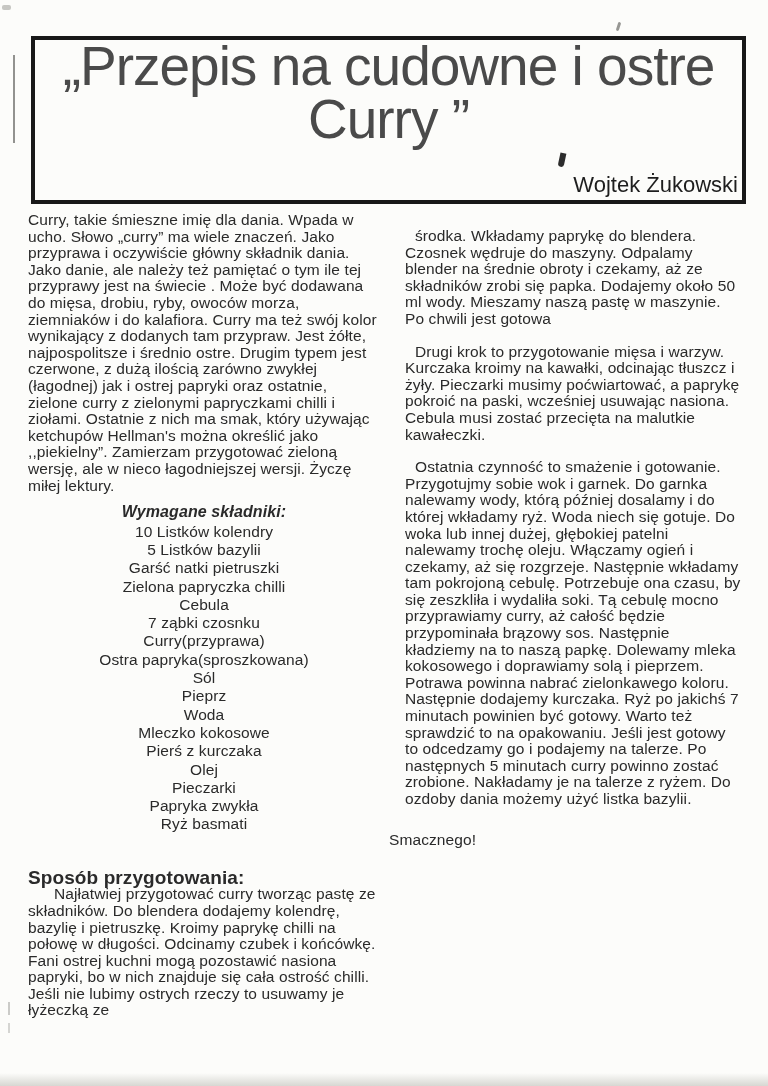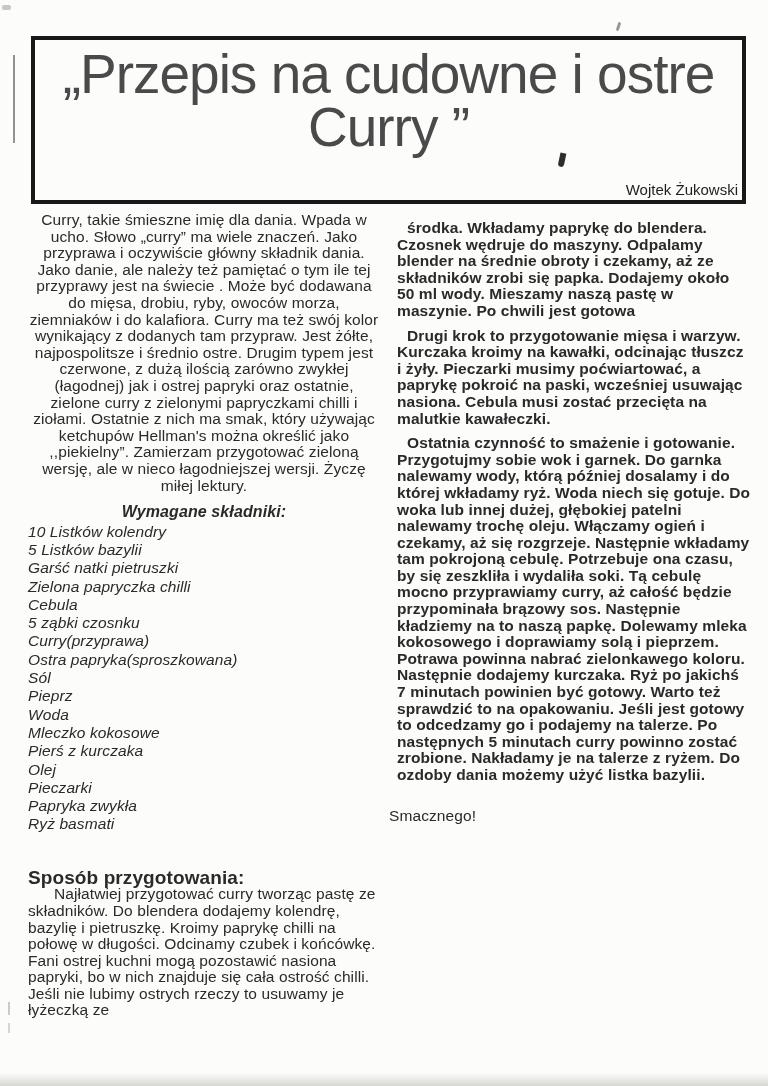--- a/index.html
+++ b/index.html
@@ -32,64 +32,63 @@
     background:linear-gradient(to bottom, rgba(205,205,200,0), #d7d7d2);
   }
   
   .titlebox{
     position:relative;
     box-sizing:border-box;
     margin:36px 22px 0 31px;
     height:168px;
     border:4px solid var(--border_ink);
     display:flex;flex-direction:column;
-    padding-top:8px;
   }
   .titlebox h1{
     margin:0;
     text-align:center;
     font-weight:400;
     font-size:55px;
     line-height:53px;
     letter-spacing:-1px;
     color:var(--title_ink);
   }
   .author{
     position:absolute;
     right:4px;bottom:2px;
-    font-size:15px;
+    font-size:22px;
     color:#1e1e1e;
   }
   
   .columns{
     display:flex;
     padding:8px 9px 0 28px;
     gap:9px;
     font-size:15.5px;
     line-height:16.6px;
     letter-spacing:0.1px;
   }
   .col-left{width:352px;flex:0 0 352px;}
   .col-right{flex:1;min-width:0;}
-  .intro{margin:0;text-align:center;}
+  .intro{margin:0;}
   .ing-head{
     margin:10px 0 2px 0;
     font-size:16px;font-weight:700;
     text-align:center;
     font-style:italic;
   }
-  .ing-list{font-style:italic;}
+  .ing-list{text-align:center;}
   .ing-item{line-height:18.3px;}
   .prep-head{
     margin:36px 0 0 0;
     font-size:19px;font-weight:700;
     text-align:left;
   }
   .prep-body{margin:0;text-indent:26px;}
-  .bodyp{margin:8px;text-indent:10px;font-weight:bold;}
+  .bodyp{margin:16px;text-indent:10px;}
   .closing{margin:24px 0 14px 0;}
 </style>
 </head>
 <body>
 
 <div class="page">
 
   <div class="artifact a-topleft"></div>
   <div class="artifact a-topright"></div>
   <div class="artifact a-leftline"></div>
@@ -106,21 +105,21 @@
 
     <div class="col-left">
       <p class="intro">Curry, takie śmieszne imię dla dania. Wpada w ucho. Słowo „curry” ma wiele znaczeń. Jako przyprawa i oczywiście główny składnik dania. Jako danie, ale należy też pamiętać o tym ile tej przyprawy jest na świecie . Może być dodawana do mięsa, drobiu, ryby, owoców morza, ziemniaków i do kalafiora. Curry ma też swój kolor wynikający z dodanych tam przypraw. Jest żółte, najpospolitsze i średnio ostre. Drugim typem jest czerwone, z dużą ilością zarówno zwykłej (łagodnej) jak i ostrej papryki oraz ostatnie, zielone curry z zielonymi papryczkami chilli i ziołami. Ostatnie z nich ma smak, który używając ketchupów Hellman's można określić jako ,,piekielny”. Zamierzam przygotować zieloną wersję, ale w nieco łagodniejszej wersji. Życzę miłej lektury.</p>
       <h2 class="ing-head">Wymagane składniki:</h2>
       <div class="ing-list">
           <div class="ing-item">10 Listków kolendry</div>
           <div class="ing-item">5 Listków bazylii</div>
           <div class="ing-item">Garść natki pietruszki</div>
           <div class="ing-item">Zielona papryczka chilli</div>
           <div class="ing-item">Cebula</div>
-          <div class="ing-item">5 ząbki czosnku</div>
+          <div class="ing-item">7 ząbki czosnku</div>
           <div class="ing-item">Curry(przyprawa)</div>
           <div class="ing-item">Ostra papryka(sproszkowana)</div>
           <div class="ing-item">Sól</div>
           <div class="ing-item">Pieprz</div>
           <div class="ing-item">Woda</div>
           <div class="ing-item">Mleczko kokosowe</div>
           <div class="ing-item">Pierś z kurczaka</div>
           <div class="ing-item">Olej</div>
           <div class="ing-item">Pieczarki</div>
           <div class="ing-item">Papryka zwykła</div>

